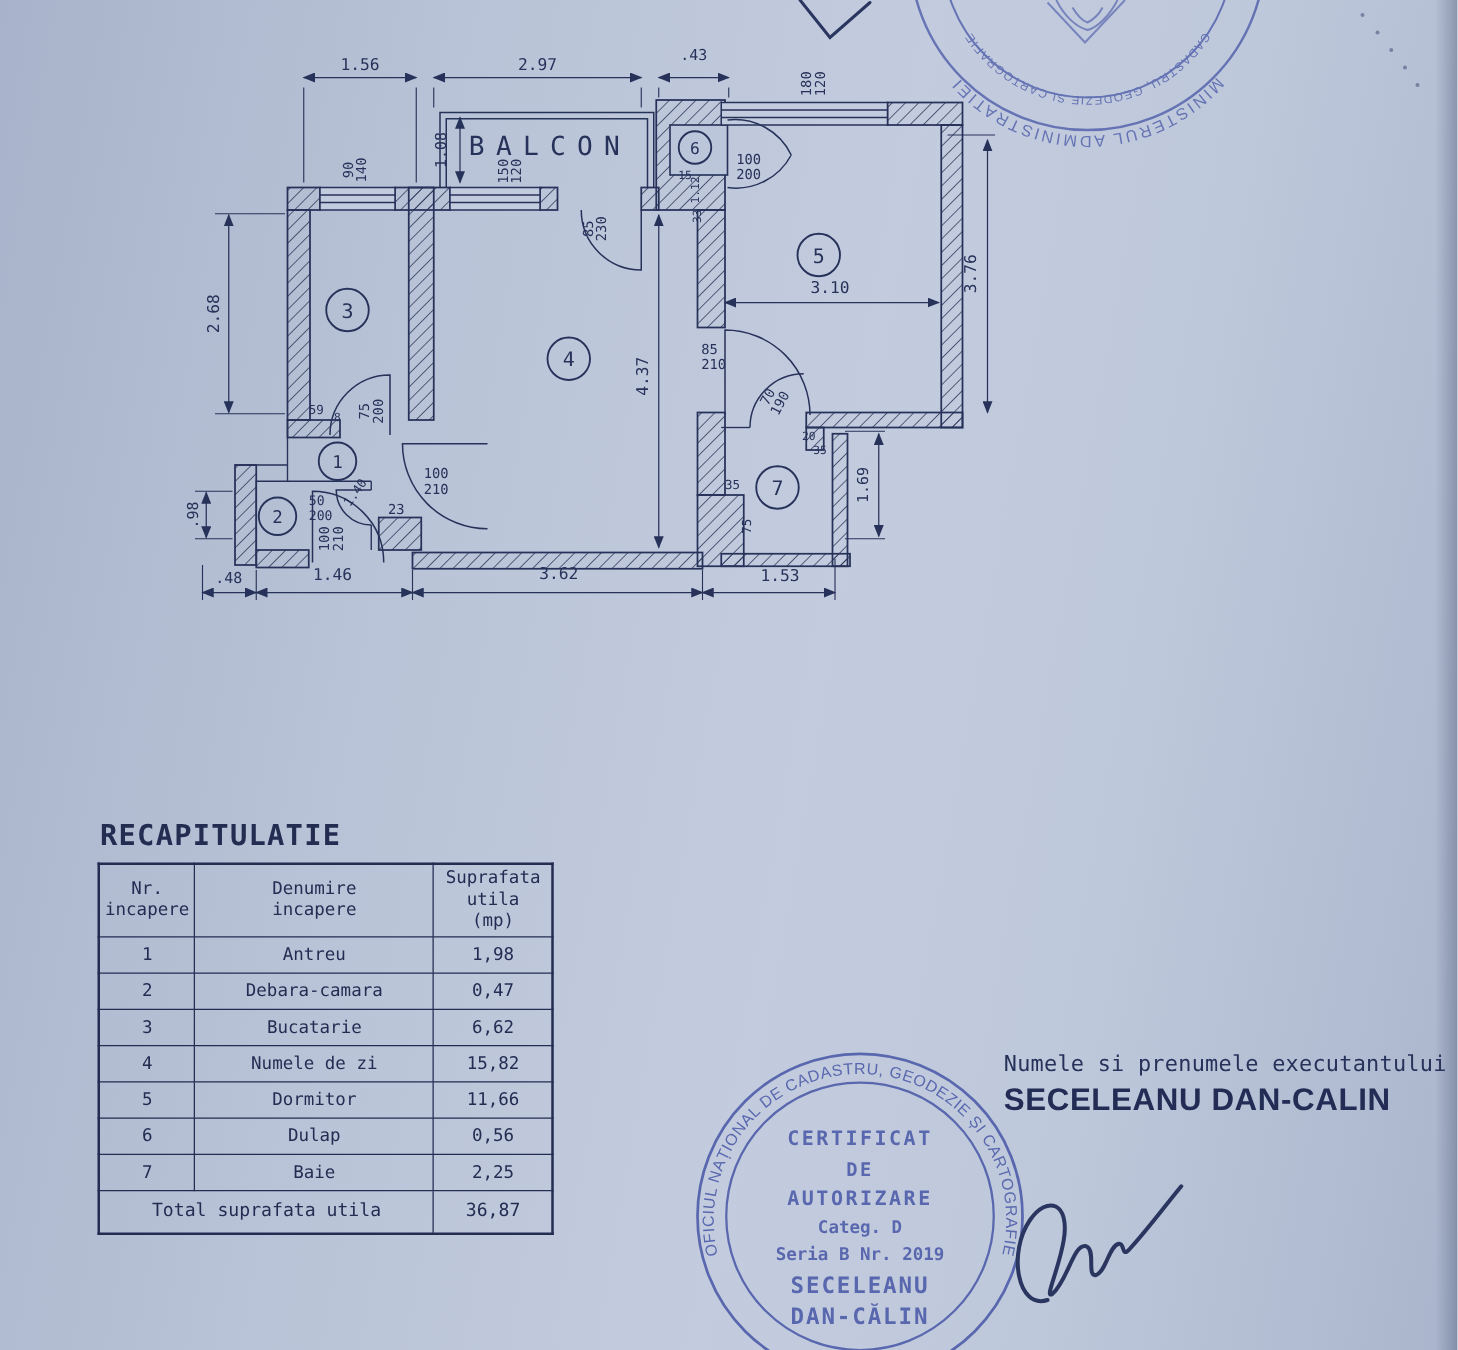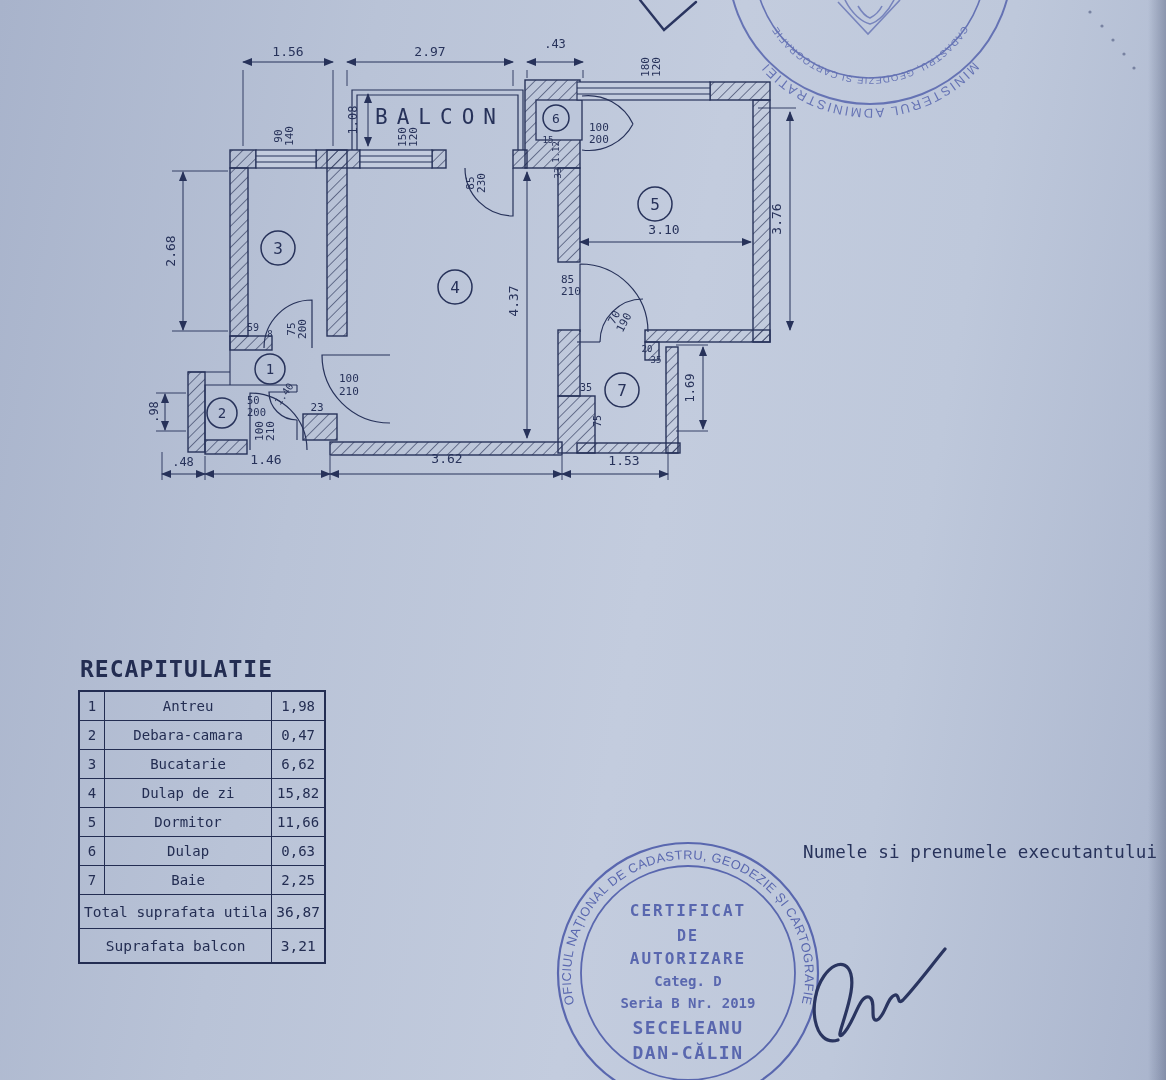--- a/index.html
+++ b/index.html
@@ -308,64 +308,72 @@
     </g>
   </g>
 
   <path d="M838,1040 C814,1048 806,1002 824,976 C838,956 856,962 851,992 C847,1016 835,1040 842,1035 C854,1025 859,994 869,997 C877,1000 869,1022 877,1020 C885,1017 887,997 895,995 C900,994 897,1006 903,1000 C917,985 931,966 945,949" fill="none" stroke="#2a3560" stroke-width="3.2" stroke-linecap="round" stroke-linejoin="round"></path>
 </svg>
 
 <div class="recap">
   <h2>RECAPITULATIE</h2>
   <table class="rtab">
     <tbody>
+          <tr>
+      <th class="h c-nr">
+        <span>Nr.</span><br><span>incapere</span>
+      </th>
+      <th class="h c-den">
+        <span>Denumire</span><br><span>incapere</span>
+      </th>
+      <th class="h c-sup">
+        <span>Suprafata utila</span><br><span>(mp)</span>
+      </th>
+    </tr>
     <tr class="datarow">
       <td>1</td>
       <td>Antreu</td>
       <td>1,98</td>
     </tr>
     <tr class="datarow">
       <td>2</td>
       <td>Debara-camara</td>
       <td>0,47</td>
     </tr>
     <tr class="datarow">
       <td>3</td>
       <td>Bucatarie</td>
       <td>6,62</td>
     </tr>
     <tr class="datarow">
       <td>4</td>
-      <td>Dulap de zi</td>
+      <td>Numele de zi</td>
       <td>15,82</td>
     </tr>
     <tr class="datarow">
       <td>5</td>
       <td>Dormitor</td>
       <td>11,66</td>
     </tr>
     <tr class="datarow">
       <td>6</td>
       <td>Dulap</td>
-      <td>0,63</td>
+      <td>0,56</td>
     </tr>
     <tr class="datarow">
       <td>7</td>
       <td>Baie</td>
       <td>2,25</td>
     </tr>
     <tr class="totrow">
       <td class="tlabel" colspan="2">Total suprafata utila</td>
       <td>36,87</td>
     </tr>
-    <tr class="totrow">
-      <td class="tlabel" colspan="2">Suprafata balcon</td>
-      <td>3,21</td>
-    </tr>
   </tbody>
       </table>
 </div>
 
 <div class="executor">
   <div class="lab">Numele si prenumele executantului</div>
+  <div class="nm">SECELEANU DAN-CALIN</div>
 </div>
 
 </div>
 
 </body></html>

